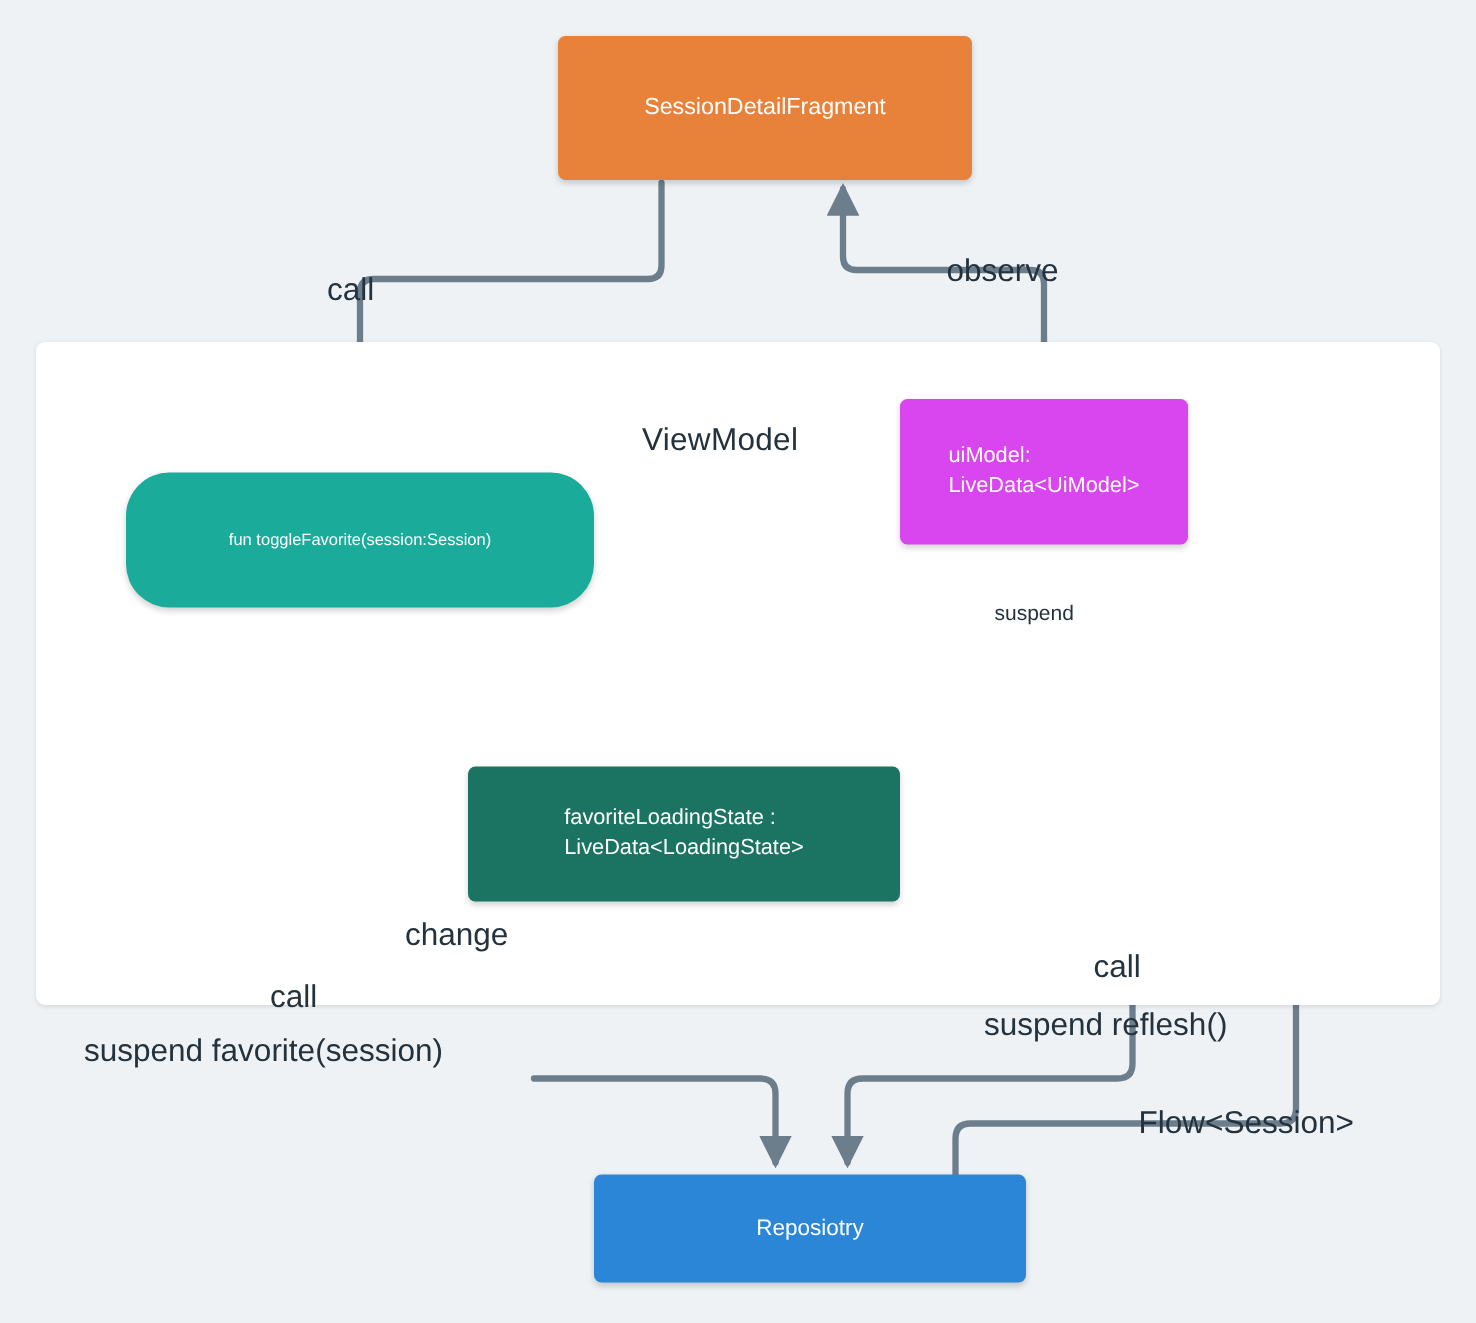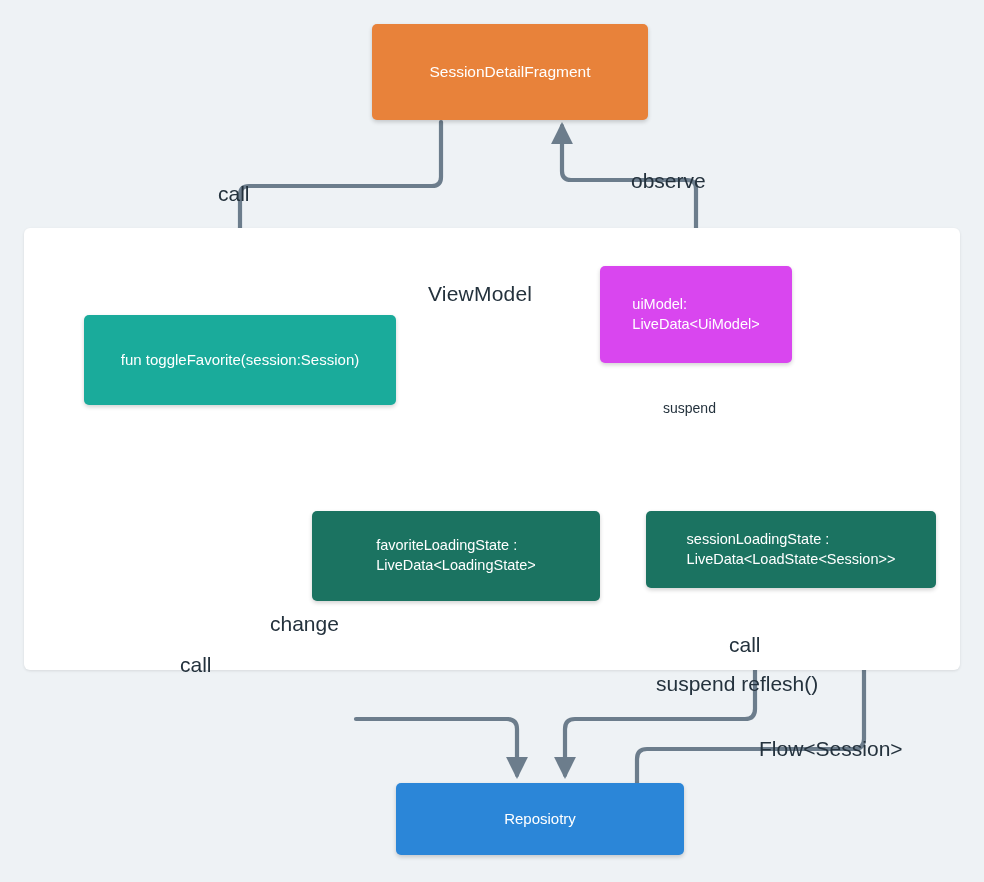--- a/index.html
+++ b/index.html
@@ -44,21 +44,21 @@
     text-align: left;
     color: #ffffff;
     border-radius: 5px;
     box-shadow: 0 2px 4px rgba(0,0,0,0.18);
     line-height: 1.35;
     padding: 4px 10px;
     box-sizing: border-box;
   }
   .node-label { white-space: pre-line; }
   .node.fragment { font-size: 15.5px; }
-  .node.toggle   { font-size: 15px; }
+  .node.toggle   { font-size: 11px; border-radius: 29px; }
   .node.state    { font-size: 14.5px; }
   .node.repo     { font-size: 15px; }
   .edge-label {
     position: absolute;
     color: #24323d;
     white-space: nowrap;
     line-height: 1.25;
   }
   .lbl-lg { font-size: 21px; }
   .lbl-sm { font-size: 14px; }
@@ -113,39 +113,36 @@
   <div class="node state" style="left:600px; top:266px; width:192px; height:97px; background:#d946ef;">
     <span class="node-label">uiModel:
 LiveData&lt;UiModel&gt;</span>
   </div>
 
   <div class="node state" style="left:312px; top:511px; width:288px; height:90px; background:#1b7361;">
     <span class="node-label">favoriteLoadingState :
 LiveData&lt;LoadingState&gt;</span>
   </div>
 
-  <div class="node state" style="left:646px; top:511px; width:290px; height:77px; background:#1b7361;">
-    <span class="node-label">sessionLoadingState :
-LiveData&lt;LoadState&lt;Session&gt;&gt;</span>
-  </div>
 
   <div class="node repo" style="left:396px; top:783px; width:288px; height:72px; background:#2b86d8;">
     <span class="node-label">Reposiotry</span>
   </div>
 
   <div class="edge-label lbl-lg" style="left:218px; top:181px;">call</div>
 
   <div class="edge-label lbl-lg" style="left:631px; top:168px;">observe</div>
 
   <div class="edge-label lbl-sm" style="left:663px; top:400px;">suspend</div>
 
   <div class="edge-label lbl-lg" style="left:270px; top:611px;">change</div>
 
   <div class="edge-label lbl-lg" style="left:180px; top:652px;">call</div>
 
+  <div class="edge-label lbl-lg" style="left:56px; top:688px;">suspend favorite(session)</div>
 
   <div class="edge-label lbl-lg" style="left:729px; top:632px;">call</div>
 
   <div class="edge-label lbl-lg" style="left:656px; top:671px;">suspend reflesh()</div>
 
   <div class="edge-label lbl-lg" style="left:759px; top:736px;">Flow&lt;Session&gt;</div>
 
 </div>
 
 </body></html>

